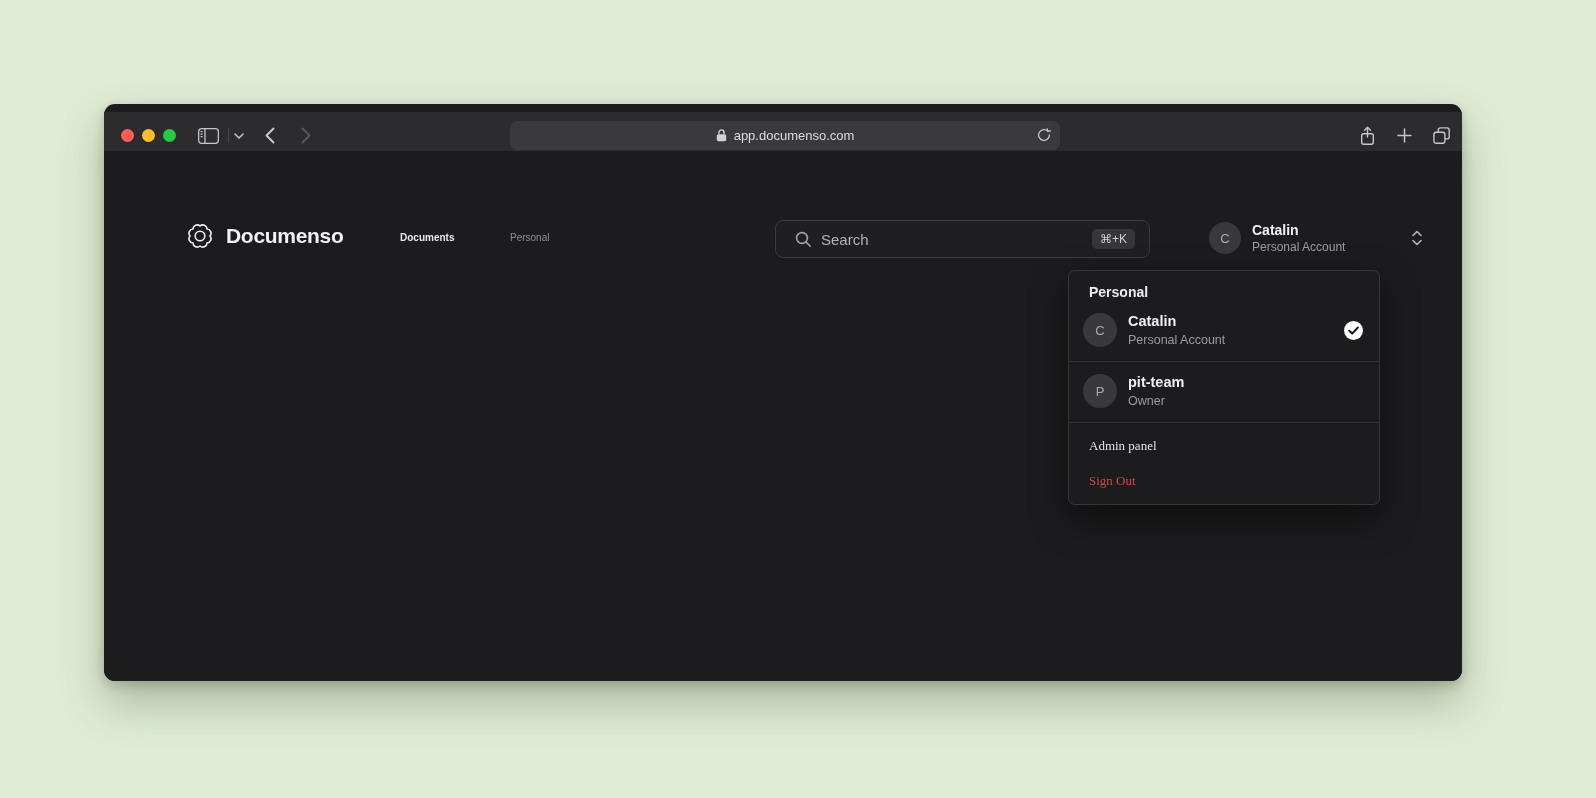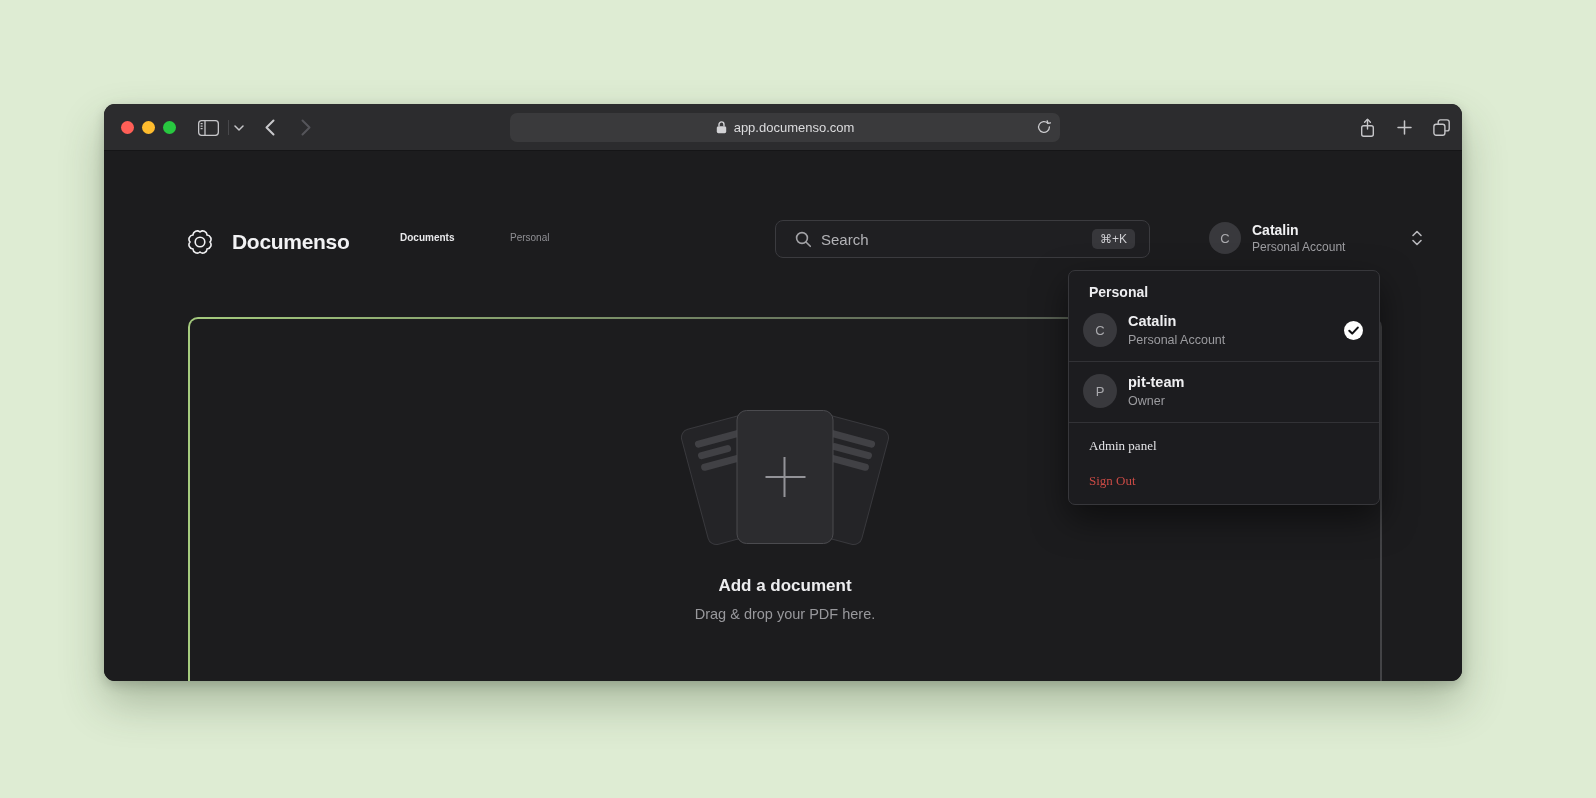--- a/index.html
+++ b/index.html
@@ -12,21 +12,21 @@
 
   
   .window {
     position:absolute; left:104px; top:104px; width:1358px; height:577px;
     border-radius:11px; overflow:hidden; background:#1c1c1e;
     box-shadow:0 22px 44px rgba(50,70,40,.30), 0 4px 12px rgba(0,0,0,.18);
   }
 
   
   .toolbar {
-    position:absolute; left:0; top:0; width:100%; height:47px;
+    position:absolute; left:0; top:8px; width:100%; height:47px;
     background:#2c2c2e; border-bottom:1px solid #151517;
   }
   .traffic { position:absolute; top:17px; left:17px; display:flex; gap:8px; }
   .traffic span { width:13px; height:13px; border-radius:50%; display:block; }
   .tl-red { background:#ff5f57; }
   .tl-yellow { background:#febc2e; }
   .tl-green { background:#28c840; }
 
   .tb-icon { position:absolute; top:0; height:47px; display:flex; align-items:center; justify-content:center; color:#c6c6c9; }
   .tb-divider { position:absolute; left:124px; top:16px; width:1px; height:15px; background:#48484b; }
@@ -36,21 +36,21 @@
     position:absolute; left:406px; top:9px; width:550px; height:29px;
     background:#3a3a3c; border-radius:7px;
     display:flex; align-items:center; justify-content:center; gap:7px;
     color:#dcdcde; font-size:13px;
   }
   .addressbar .refresh { position:absolute; right:9px; top:7px; color:#c9c9cc; }
 
   
   .content { position:absolute; left:0; top:47px; width:1358px; height:530px; background:#1c1c1e; }
 
-  .brand { position:absolute; left:84px; top:79px; display:flex; align-items:center; gap:20px; }
+  .brand { position:absolute; left:84px; top:73px; display:flex; align-items:center; gap:14px; }
   .brand-name { color:#f2f2f4; font-size:21px; font-weight:700; letter-spacing:-0.3px; }
 
   .nav-item { position:absolute; top:81px; font-size:10px; cursor:default; }
   .nav-documents { left:296px; color:#e9e9eb; font-weight:700; }
   .nav-templates { left:406px; color:#8f8f94; font-weight:500; }
 
   .searchbox {
     position:absolute; left:671px; top:69px; width:375px; height:38px;
     border:1px solid #3b3b3f; border-radius:8px; background:#1f1f22;
     display:flex; align-items:center;
@@ -247,45 +247,20 @@
         <div class="account-sub">Personal Account</div>
       </span>
       <span class="updown">
         <svg width="12" height="16" viewBox="0 0 12 16" fill="none" stroke="currentColor" stroke-width="1.6" stroke-linecap="round" stroke-linejoin="round">
           <polyline points="2,5.5 6,1.5 10,5.5"></polyline>
           <polyline points="2,10.5 6,14.5 10,10.5"></polyline>
         </svg>
       </span>
     </div>
 
-    <div class="dropzone">
-      <div class="dropzone-inner">
-        <div class="illo">
-          <div class="card card-left">
-            <div class="card-bars">
-              <div class="bar" style="width:52px"></div>
-              <div class="bar" style="width:34px"></div>
-              <div class="bar" style="width:44px"></div>
-            </div>
-          </div>
-          <div class="card card-right">
-            <div class="card-bars">
-              <div class="bar" style="width:52px"></div>
-              <div class="bar" style="width:42px"></div>
-              <div class="bar" style="width:46px"></div>
-            </div>
-          </div>
-          <div class="card card-center">
-            <div class="plus-mark"></div>
-          </div>
-        </div>
-        <div class="dz-title">Add a document</div>
-        <div class="dz-sub">Drag &amp; drop your PDF here.</div>
-      </div>
-    </div>
 
     <div class="dropdown">
       <div class="dd-label">Personal</div>
 
       <div class="dd-row">
         <span class="dd-avatar">C</span>
         <span class="dd-row-text">
           <div class="dd-row-name">Catalin</div>
           <div class="dd-row-sub">Personal Account</div>
         </span>

